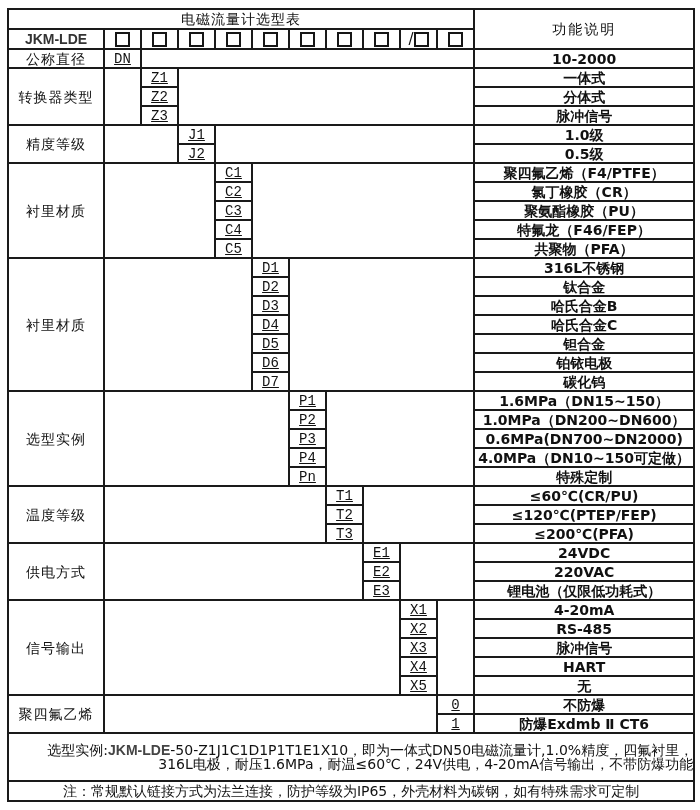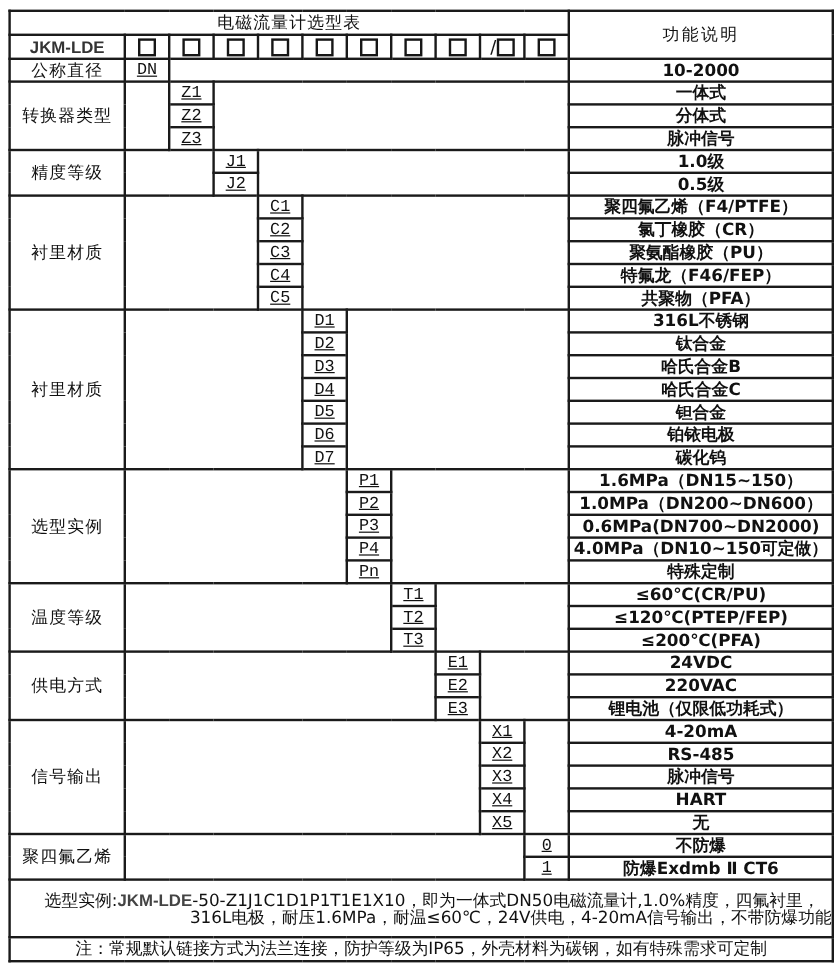--- a/index.html
+++ b/index.html
@@ -13,21 +13,21 @@
   td.func{font-size:15px;letter-spacing:2px;border-radius:12px;}
   td.label{font-size:15px;letter-spacing:1px;}
   td.model{font-family:"Liberation Sans",sans-serif;font-weight:bold;color:#333;font-size:15px;}
   td.code{font-family:"Liberation Mono","DejaVu Sans Mono",monospace;font-size:14px;text-decoration:underline;}
   td.desc{font-size:14px;font-weight:bold;}
   span.box{display:inline-block;width:11px;height:11px;border:2px solid #161616;vertical-align:middle;background:#fff;}
   span.slash{font-size:15px;vertical-align:middle;}
   tr.ex{height:48px;}
   tr.note{height:20px;}
   td.exCell{white-space:normal;line-height:1.55;font-size:14px;}
-  td.exCell .l1{text-align:center;padding-left:18px;}
+  td.exCell .l1{text-align:right;padding-left:18px;}
   td.exCell .l2{text-align:right;}
   td.noteCell{text-align:left;padding-left:3px;font-size:14px;}
   .bold-model{font-family:"Liberation Sans",sans-serif;font-weight:bold;color:#444;}
 </style>
 </head>
 <body>
 
 <table class="sel">
   <colgroup>
     <col style="width:96px">

